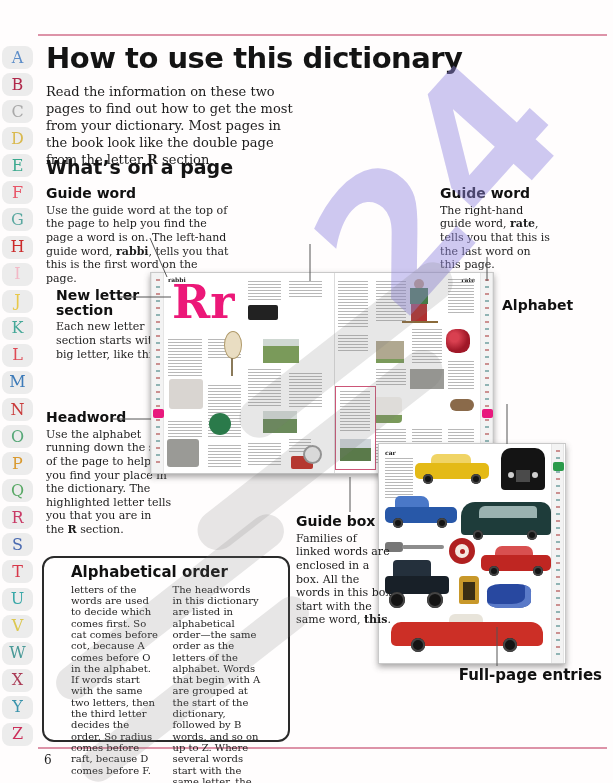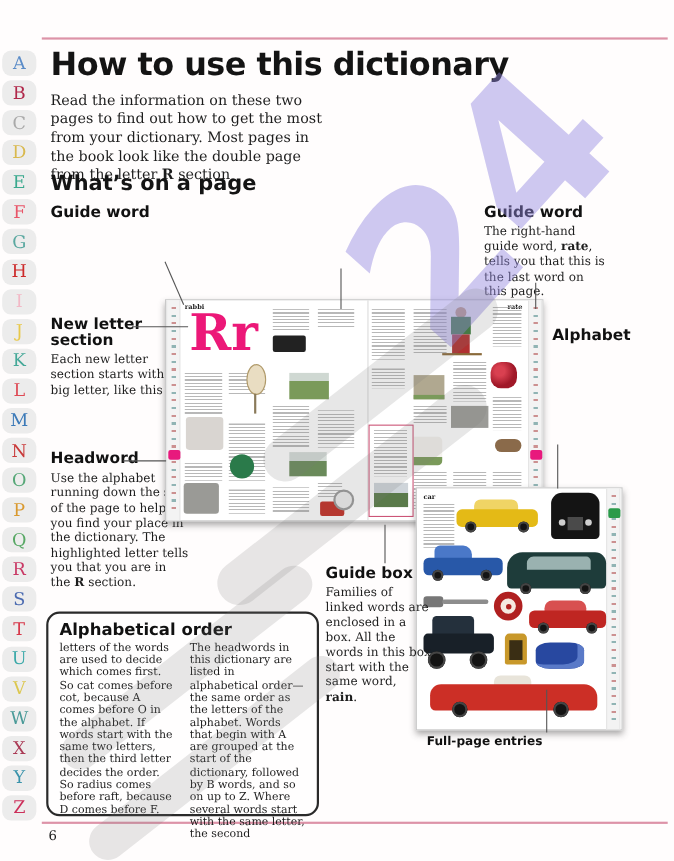--- a/index.html
+++ b/index.html
@@ -17,21 +17,21 @@
   .title{font-family:"DejaVu Sans",sans-serif;font-weight:bold;font-size:29px;
          letter-spacing:-0.5px;color:#141414;}
   .h2{font-family:"DejaVu Sans",sans-serif;font-weight:bold;font-size:19px;color:#141414;}
   .sec-h{font-family:"DejaVu Sans",sans-serif;font-weight:bold;font-size:14px;
          color:#111;margin:0 0 3px 0;line-height:1.05;}
   .sec-b{font-size:11px;line-height:1.24;color:#1d1d1d;}
   .intro{font-size:13px;line-height:1.3;}
   
   .ao-box{position:absolute;left:42px;top:556px;width:248px;height:186px;
           border:2px solid #2a2a2a;border-radius:12px;background:rgba(255,255,255,.55);
-          padding:7px 10px;box-sizing:border-box;}
+          padding:7px 27px;box-sizing:border-box;}
   .ao-cols{display:flex;gap:13px;margin-top:3px;}
   .ao-col{width:50%;font-size:10px;line-height:1.13;color:#1d1d1d;}
   
   .pg{position:absolute;background:#fff;border:1px solid #c9c9c9;
       box-shadow:0 3px 6px rgba(60,60,60,.45);}
   .ttx{position:absolute;background:repeating-linear-gradient(180deg,#a0a0a0 0 1px,transparent 1px 3px);opacity:.75;}
   .img{position:absolute;}
   .rail-mini{position:absolute;top:0;width:13px;height:100%;background:#f3f3f3;
              border-left:1px solid #e5e5e5;border-right:1px solid #e5e5e5;box-sizing:border-box;}
   .rail-dots{position:absolute;left:4px;top:6px;width:4px;bottom:6px;
@@ -143,57 +143,58 @@
       <span class="alpha-letter" style="color: rgb(204, 47, 90);">Z</span>
     </div>
     </div>
 
   <div class="abs title z1" style="left:46px;top:41px;width:420px;">How to use this dictionary</div>
   <div class="abs intro z1" style="left:46px;top:84px;width:258px;"><span>Read the information on these two pages to find out how to get the most from your dictionary. Most pages in the book look like the double page from the letter </span><b>R</b><span> section</span></div>
   <div class="abs h2 z1" style="left:46px;top:156px;">What’s on a page</div>
 
   <div class="abs z1" style="left:46px;top:186px;width:184px;">
     <div class="sec-h">Guide word</div>
+    <div class="sec-b"><span>Use the guide word at the top of the page to help you find the page a word is on. The left-hand guide word, </span><b>rabbi</b><span>, tells you that this is the first word on the page.</span></div>
   </div>
 
 
   <div class="abs z1" style="left:440px;top:186px;width:112px;">
     <div class="sec-h">Guide word</div>
     <div class="sec-b"><span>The right-hand guide word, </span><b>rate</b><span>, tells you that this is the last word on this page.</span></div>
   </div>
 
-  <div class="abs z1" style="left:46px;top:288px;width:122px;">
+  <div class="abs z1" style="left:56px;top:288px;width:122px;">
     <div class="sec-h" style="width:92px;">New letter section</div>
     <div class="sec-b"><span>Each new letter section starts with a big letter, like this </span><b>R</b><span>.</span></div>
   </div>
 
   <div class="abs z1" style="left:502px;top:298px;width:92px;">
     <div class="sec-h">Alphabet</div>
   </div>
 
   <div class="abs z1" style="left:46px;top:410px;width:126px;">
     <div class="sec-h">Headword</div>
     <div class="sec-b"><span>Use the alphabet running down the side of the page to help you find your place in the dictionary. The highlighted letter tells you that you are in the </span><b>R</b><span> section.</span></div>
   </div>
 
   <div class="abs z4" style="left:296px;top:514px;width:96px;">
     <div class="sec-h">Guide box</div>
-    <div class="sec-b"><span>Families of linked words are enclosed in a box. All the words in this box start with the same word, </span><b>rain</b><span>.</span></div>
+    <div class="sec-b"><span>Families of linked words are enclosed in a box. All the words in this box start with the same word, </span><b>this</b><span>.</span></div>
   </div>
 
   <div class="ao-box z1">
     <div class="sec-h" style="font-size:15px;">Alphabetical order</div>
     <div class="ao-cols">
       <div class="ao-col">letters of the words are used to decide which comes first. So cat comes before cot, because A comes before O in the alphabet. If words start with the same two letters, then the third letter decides the order. So radius comes before raft, because D comes before F.</div>
       <div class="ao-col">The headwords in this dictionary are listed in alphabetical order—the same order as the letters of the alphabet. Words that begin with A are grouped at the start of the dictionary, followed by B words, and so on up to Z. Where several words start with the same letter, the second</div>
     </div>
   </div>
 
   <div class="abs z4" style="left:388px;top:668px;width:214px;">
-    <div class="sec-h" style="font-size:11px;">Full-page entries</div>
+    <div class="sec-h" style="font-size:15px;text-align:right;">Full-page entries</div>
   </div>
 
   <div class="pg z2" style="left:150px;top:272px;width:342px;height:200px;">
 
     <div class="abs" style="left:0;top:0;width:183px;height:100%;border-right:1px solid #dcdcdc;">
       <div class="rail-mini" style="left:0;">
         <div class="rail-dots"></div>
         <div class="hl-tab" style="left:1px;top:136px;width:11px;height:9px;background:#e8197d;"></div>
       </div>
       <div class="guideword" style="left:17px;top:3px;">rabbi</div>

